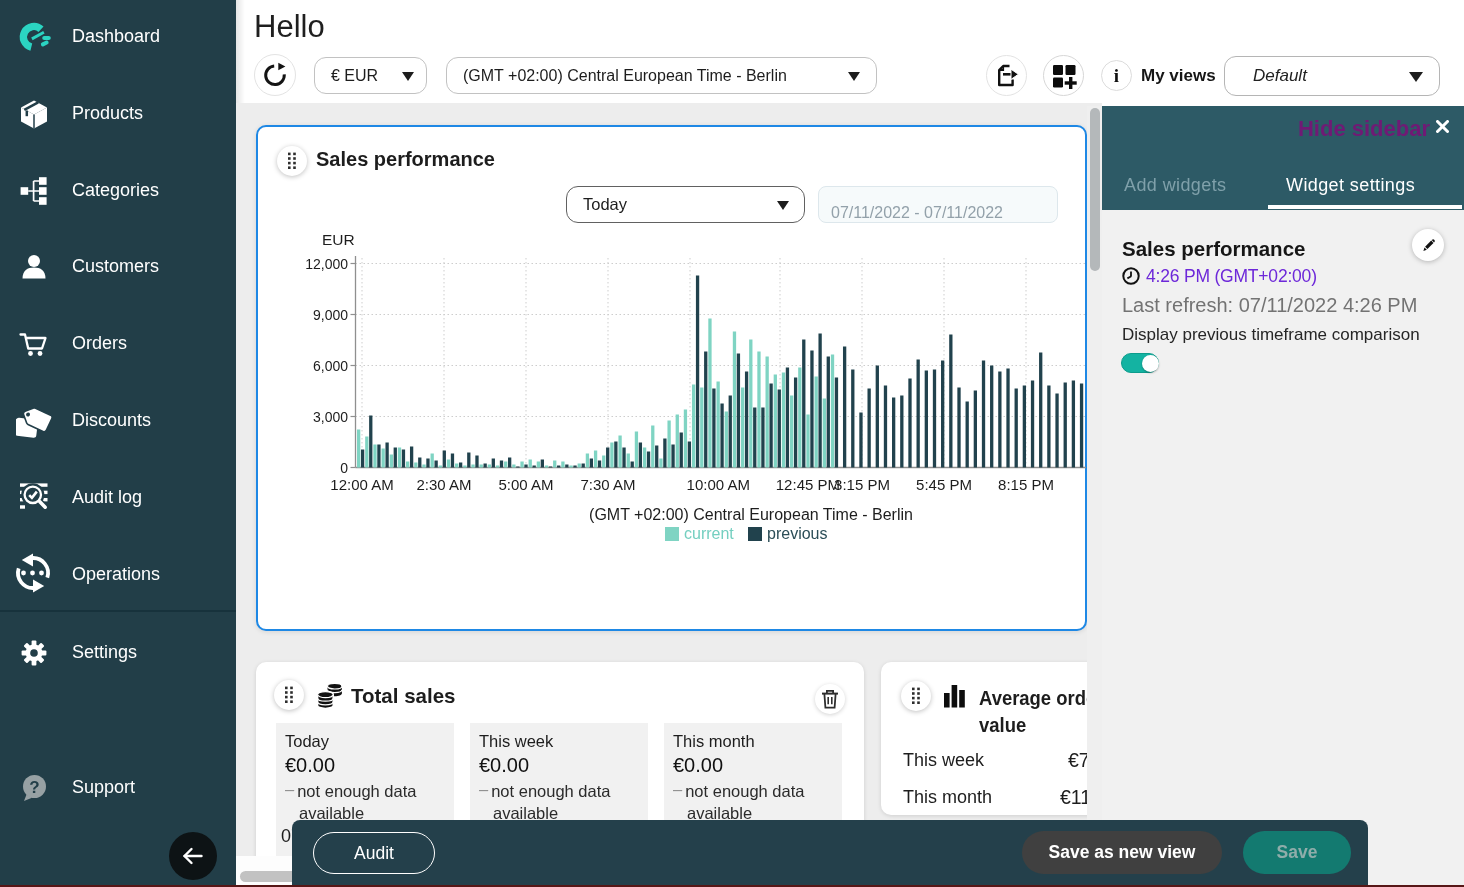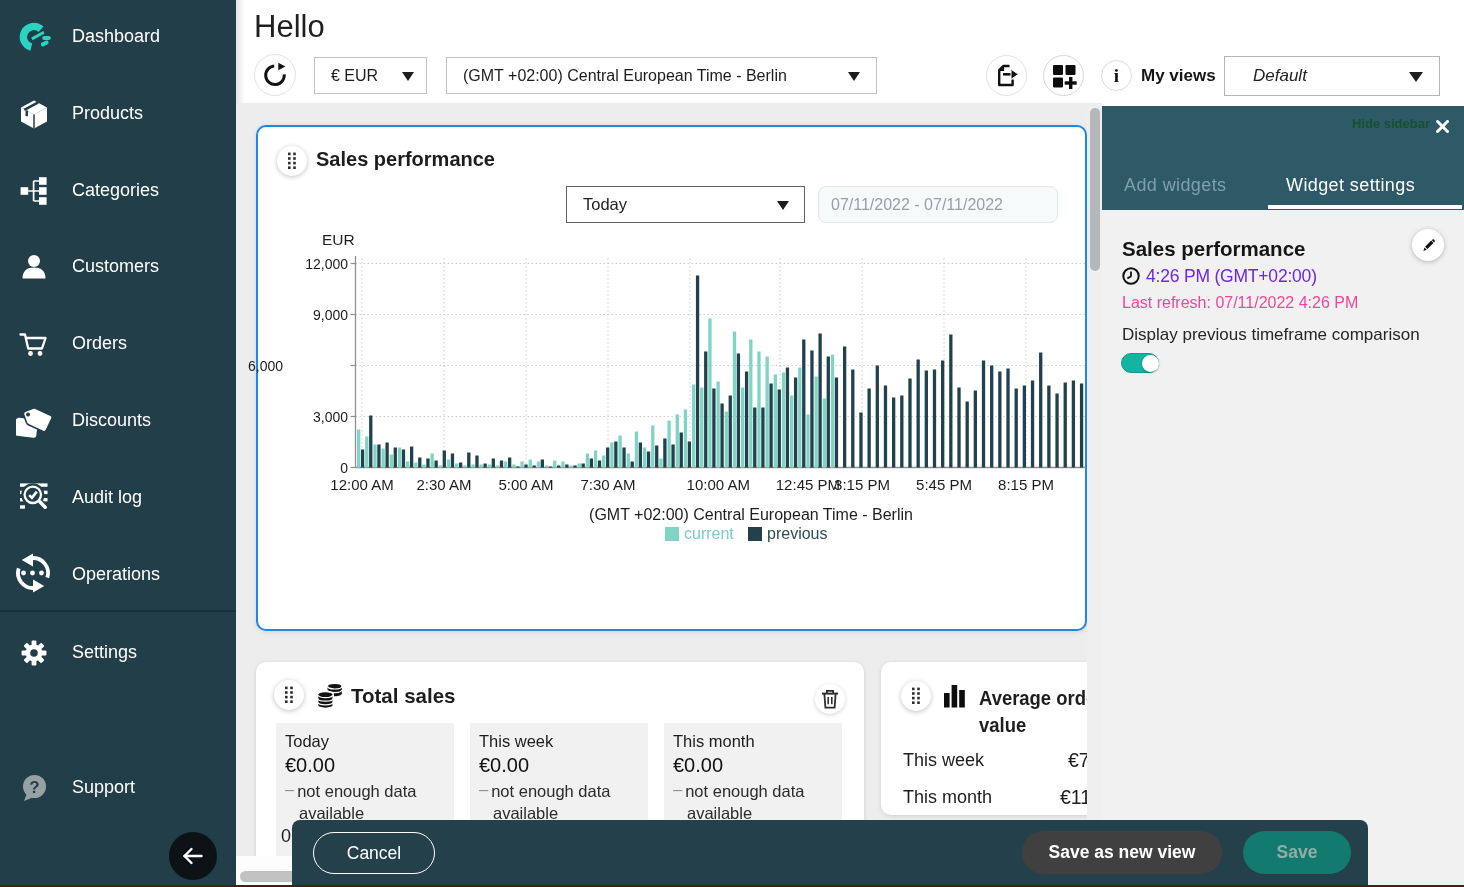--- a/index.html
+++ b/index.html
@@ -1,18 +1,18 @@
 <!DOCTYPE html>
 <html><head><meta charset="utf-8"><title>Dashboard</title>
 <style>
 *{margin:0;padding:0;box-sizing:border-box}
 html,body{width:1464px;height:887px;overflow:hidden}
 body{position:relative;font-family:"Liberation Sans",sans-serif;background:#fff;color:#1d1d1d}
 .abs{position:absolute}
-.sel{position:absolute;background:#fff;border:1px solid #c2c2c2;border-radius:0;display:flex;align-items:center}
+.sel{position:absolute;background:#fff;border:1px solid #c2c2c2;border-radius:12px;display:flex;align-items:center}
 .arr{width:0;height:0;border-left:6.5px solid transparent;border-right:6.5px solid transparent;border-top:9px solid #1d1d1d;position:absolute}
 .circbtn{position:absolute;background:#fff;border:1px solid #e3e3e3;border-radius:50%;display:flex;align-items:center;justify-content:center}
 .card{position:absolute;background:#fff;border-radius:10px;box-shadow:0 1px 4px rgba(0,0,0,0.13)}
 .handle{position:absolute;width:30px;height:30px;background:#fff;border-radius:50%;box-shadow:0 1px 5px rgba(0,0,0,0.25);display:flex;align-items:center;justify-content:center}
 .mitem{position:absolute;left:0;width:236px;height:36px}
 .mitem .txt{position:absolute;left:72px;top:50%;transform:translateY(-50%);font-size:18px;color:#fff}
 .colbox{position:absolute;top:723px;height:165px;background:#f1f1f1;width:178px}
 .collab{position:absolute;left:9px;top:9px;font-size:16.5px;color:#1d1d1d}
 .colval{position:absolute;left:9px;top:31px;font-size:20px;color:#111}
 .colmsg{position:absolute;left:9px;top:57px;font-size:16.5px;color:#2b2b2b;line-height:22px}
@@ -75,21 +75,21 @@
       <rect x="6.2" y="9.8" width="2.6" height="2.6" fill="#2d2d2d"></rect>
       <rect x="1" y="14.4" width="2.6" height="2.6" fill="#2d2d2d"></rect>
       <rect x="6.2" y="14.4" width="2.6" height="2.6" fill="#2d2d2d"></rect>
     </svg>
   </div>
 <div class="abs" style="left:316px;top:148px;font-size:20px;font-weight:bold;color:#1d1d1d">Sales performance</div>
 <div class="sel" style="left:566px;top:186px;width:239px;height:37px;border-color:#616161">
 <span style="margin-left:16px;font-size:16.5px">Today</span>
 <span class="arr" style="right:15px;top:14px"></span>
   </div>
-<div class="abs" style="left:818px;top:186px;width:240px;height:37px;background:#f6fafb;border:1px solid #dde7ec;border-radius:8px;display:flex;align-items:center">
+<div class="abs" style="left:818px;top:186px;width:240px;height:37px;background:#f6fafb;border:1px solid #dde7ec;border-radius:8px;display:flex;align-items:flex-end">
 <span style="margin-left:12px;font-size:16px;color:#93a1aa">07/11/2022 - 07/11/2022</span>
   </div>
 <div class="abs" style="left:322px;top:231px;font-size:15.5px;color:#1d1d1d">EUR</div>
 <svg class="abs" style="left:340px;top:250px" width="747" height="228" viewBox="0 0 747 228">
     <line x1="15.5" y1="13.5" x2="746" y2="13.5" stroke="#cdcdcd" stroke-width="1" stroke-dasharray="1.5,2.5"></line>
     <line x1="15.5" y1="64.5" x2="746" y2="64.5" stroke="#cdcdcd" stroke-width="1" stroke-dasharray="1.5,2.5"></line>
     <line x1="15.5" y1="115.5" x2="746" y2="115.5" stroke="#cdcdcd" stroke-width="1" stroke-dasharray="1.5,2.5"></line>
     <line x1="15.5" y1="166.5" x2="746" y2="166.5" stroke="#cdcdcd" stroke-width="1" stroke-dasharray="1.5,2.5"></line>
     <line x1="22" y1="8" x2="22" y2="217.5" stroke="#cdcdcd" stroke-width="1" stroke-dasharray="1.5,2.5"></line>
     <line x1="104" y1="8" x2="104" y2="217.5" stroke="#cdcdcd" stroke-width="1" stroke-dasharray="1.5,2.5"></line>
@@ -251,21 +251,21 @@
     <rect x="690.89" y="130.50" width="3.3" height="87" fill="#21424d"></rect>
     <rect x="699.06" y="102.50" width="3.3" height="115" fill="#21424d"></rect>
     <rect x="707.23" y="135.50" width="3.3" height="82" fill="#21424d"></rect>
     <rect x="715.40" y="143.50" width="3.3" height="74" fill="#21424d"></rect>
     <rect x="723.57" y="132.50" width="3.3" height="85" fill="#21424d"></rect>
     <rect x="731.74" y="130.50" width="3.3" height="87" fill="#21424d"></rect>
     <rect x="739.91" y="133.50" width="3.3" height="84" fill="#21424d"></rect>
   </svg>
 <div class="abs" style="left:248px;top:255.5px;width:100px;text-align:right;font-size:14px;color:#1d1d1d">12,000</div>
 <div class="abs" style="left:248px;top:306.5px;width:100px;text-align:right;font-size:14px;color:#1d1d1d">9,000</div>
-<div class="abs" style="left:248px;top:357.5px;width:100px;text-align:left;font-size:14px;color:#1d1d1d">6,000</div>
+<div class="abs" style="left:248px;top:357.5px;width:100px;text-align:right;font-size:14px;color:#1d1d1d">6,000</div>
 <div class="abs" style="left:248px;top:408.5px;width:100px;text-align:right;font-size:14px;color:#1d1d1d">3,000</div>
 <div class="abs" style="left:248px;top:459.5px;width:100px;text-align:right;font-size:14px;color:#1d1d1d">0</div>
 <div class="abs" style="left:302px;top:476px;width:120px;text-align:center;font-size:15px;color:#1d1d1d">12:00 AM</div>
 <div class="abs" style="left:384px;top:476px;width:120px;text-align:center;font-size:15px;color:#1d1d1d">2:30 AM</div>
 <div class="abs" style="left:466px;top:476px;width:120px;text-align:center;font-size:15px;color:#1d1d1d">5:00 AM</div>
 <div class="abs" style="left:548px;top:476px;width:120px;text-align:center;font-size:15px;color:#1d1d1d">7:30 AM</div>
 <div class="abs" style="left:630px;top:476px;width:120px;text-align:right;font-size:15px;color:#1d1d1d">10:00 AM</div>
 <div class="abs" style="left:720px;top:476px;width:120px;text-align:right;font-size:15px;color:#1d1d1d">12:45 PM</div>
 <div class="abs" style="left:802px;top:476px;width:120px;text-align:center;font-size:15px;color:#1d1d1d">3:15 PM</div>
 <div class="abs" style="left:884px;top:476px;width:120px;text-align:center;font-size:15px;color:#1d1d1d">5:45 PM</div>
@@ -352,21 +352,21 @@
 <div class="abs" style="left:1060px;top:786px;font-size:19.5px;color:#1d1d1d">€11,25</div>
 
 <div class="abs" style="left:236px;top:856px;width:58px;height:31px;background:#fdfdfd"></div>
 <div class="abs" style="left:240px;top:871px;width:60px;height:11px;background:#c2c2c2;border-radius:6px 0 0 6px"></div>
 
 <div class="abs" style="left:1087px;top:106px;width:15px;height:781px;background:#efefef"></div>
 <div class="abs" style="left:1089.5px;top:108px;width:10px;height:163px;background:#b4b8ba;border-radius:5px"></div>
 
 <div class="abs" style="left:1102px;top:106px;width:362px;height:104px;background:#2d5a66"></div>
 <div class="abs" style="left:1102px;top:210px;width:362px;height:677px;background:#f1f1f1"></div>
-<div class="abs" style="left:1250px;top:116px;width:180px;text-align:right;font-size:13px;font-weight:bold;color:#14532d">Hide sidebar</div>
+<div class="abs" style="left:1250px;top:116px;width:180px;text-align:right;font-size:22px;font-weight:bold;color:#701a75">Hide sidebar</div>
 <svg class="abs" style="left:1436px;top:120px" width="13" height="13" viewBox="0 0 13 13">
 <line x1="1.5" y1="1.5" x2="11.5" y2="11.5" stroke="#fff" stroke-width="3" stroke-linecap="round"></line>
 <line x1="11.5" y1="1.5" x2="1.5" y2="11.5" stroke="#fff" stroke-width="3" stroke-linecap="round"></line>
 </svg>
 <div class="abs" style="left:1124px;top:175px;font-size:18px;letter-spacing:0.4px;color:#7fa0aa">Add widgets</div>
 <div class="abs" style="left:1286px;top:175px;font-size:18px;letter-spacing:0.4px;color:#fff">Widget settings</div>
 <div class="abs" style="left:1268px;top:205px;width:194px;height:3.5px;background:#fff"></div>
 
 <div class="abs" style="left:1122px;top:237px;font-size:20.5px;font-weight:bold;color:#161616">Sales performance</div>
 <div class="handle" style="left:1412px;top:229px;width:32px;height:32px">
@@ -375,21 +375,21 @@
 <path d="M4.5 10.4 L3.4 13.9 L6.8 12.7 Z" fill="#111"></path>
 <path d="M12.1 2.7 a1.5 1.5 0 0 1 2.1 0 l0.2 0.2 a1.5 1.5 0 0 1 0 2.1 l-0.4 0.4 -2.3 -2.3 Z" fill="#111"></path>
 </svg>
 </div>
 <svg class="abs" style="left:1122px;top:267px" width="18" height="18" viewBox="0 0 18 18">
 <circle cx="9" cy="9" r="7.7" fill="none" stroke="#111" stroke-width="2"></circle>
 <line x1="9" y1="9.6" x2="9" y2="4.6" stroke="#111" stroke-width="1.8"></line>
 <line x1="9.2" y1="9.3" x2="5.4" y2="11.4" stroke="#111" stroke-width="1.8"></line>
 </svg>
 <div class="abs" style="left:1146px;top:266px;font-size:17.5px;letter-spacing:-0.2px;color:#6d28d9">4:26 PM (GMT+02:00)</div>
-<div class="abs" style="left:1122px;top:294px;font-size:16px;color:#ec4899">Last refresh: 07/11/2022 4:26 PM</div>
+<div class="abs" style="left:1122px;top:294px;font-size:20px;color:#737373">Last refresh: 07/11/2022 4:26 PM</div>
 <div class="abs" style="left:1122px;top:325px;font-size:17px;color:#262626">Display previous timeframe comparison</div>
 <div class="abs" style="left:1121px;top:353px;width:38px;height:20px;background:#14b3a2;border:1px solid #0d9c8c;border-radius:10px"></div>
 <div class="abs" style="left:1142px;top:354.5px;width:17px;height:17px;background:#fff;border-radius:50%;box-shadow:0 1px 2px rgba(0,0,0,0.3)"></div>
 
 <div class="abs" style="left:0;top:0;width:236px;height:887px;background:#223e48"></div>
 <div class="abs" style="left:0;top:610px;width:236px;height:1.5px;background:#17323c"></div>
 
 <div class="mitem" style="top:18px">
 <svg class="abs" style="left:17px;top:2px" width="34" height="34" viewBox="0 0 34 34">
 <path d="M 14.3 27.1 A 10.5 10.5 0 1 1 24.0 9.2" fill="none" stroke="#2bd4c2" stroke-width="7.4"></path>
@@ -520,17 +520,17 @@
 
 <div class="abs" style="left:169px;top:832px;width:48px;height:48px;background:#0d1315;border-radius:50%"></div>
 <svg class="abs" style="left:180px;top:843px" width="26" height="26" viewBox="0 0 26 26">
 <g stroke="#fff" stroke-width="2.4" fill="none" stroke-linecap="round" stroke-linejoin="round">
 <line x1="4.5" y1="13" x2="21.5" y2="13"></line>
 <path d="M11.5 6 L4.5 13 L11.5 20"></path>
 </g>
 </svg>
 
 <div class="abs" style="left:292px;top:820px;width:1076px;height:65px;background:#24404b;border-radius:8px 8px 0 0"></div>
-<div class="abs" style="left:313px;top:832px;width:122px;height:42px;border:1.5px solid #fff;border-radius:21px;display:flex;align-items:center;justify-content:center;font-size:17.5px;color:#fff">Cancel</div>
+<div class="abs" style="left:313px;top:832px;width:122px;height:42px;border:1.5px solid #fff;border-radius:21px;display:flex;align-items:center;justify-content:center;font-size:17.5px;color:#fff">Audit</div>
 <div class="abs" style="left:1022px;top:831px;width:200px;height:43px;background:#404040;border-radius:22px;display:flex;align-items:center;justify-content:center;font-size:17.5px;font-weight:bold;color:#fff">Save as new view</div>
 <div class="abs" style="left:1243px;top:831px;width:108px;height:43px;background:#137a70;border-radius:22px;display:flex;align-items:center;justify-content:center;font-size:17.5px;font-weight:bold;color:#8fadaa">Save</div>
 
 <div class="abs" style="left:0;top:884.5px;width:1464px;height:2.5px;background:#571616"></div>
 
 </body></html>

